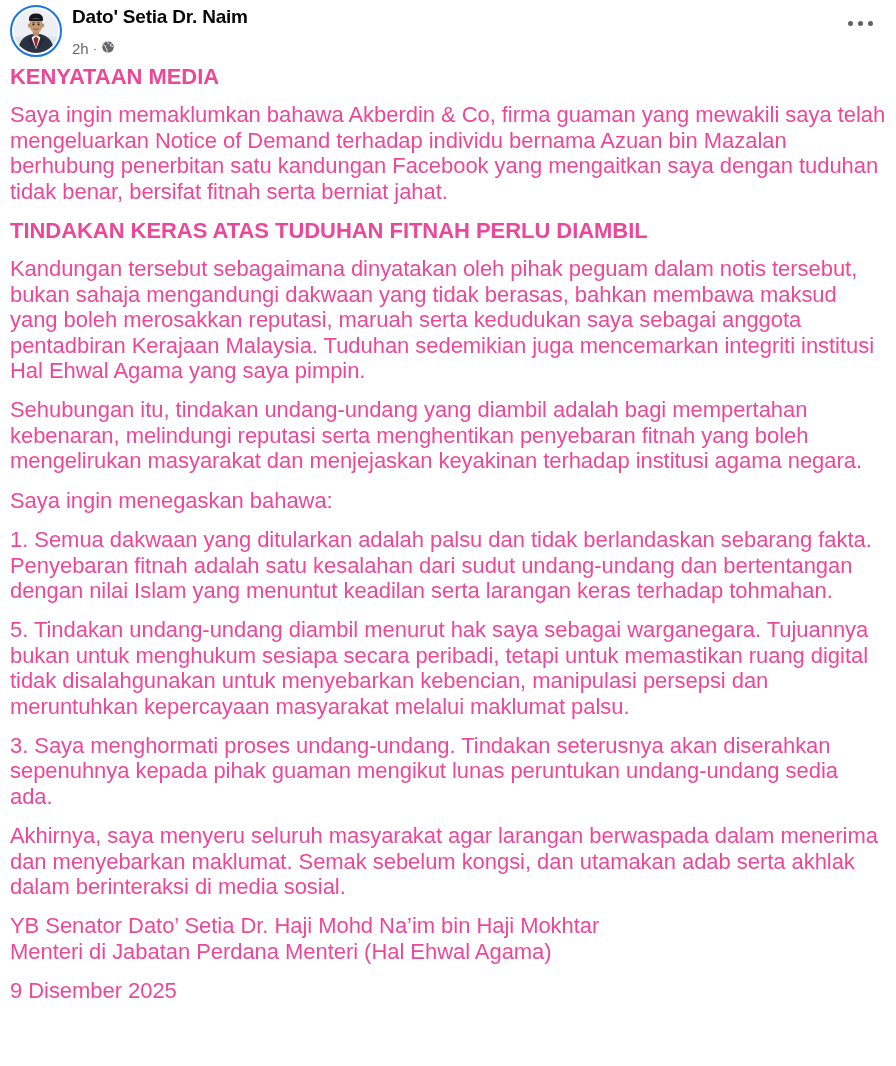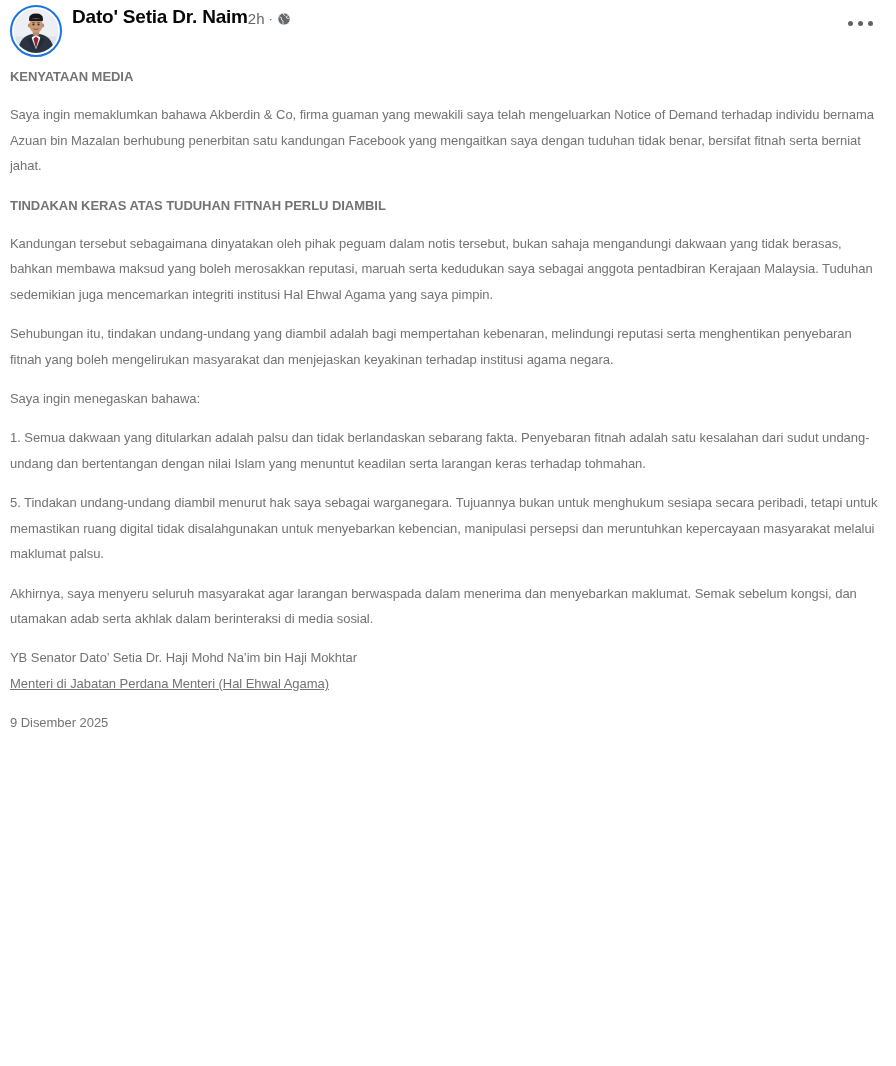--- a/index.html
+++ b/index.html
@@ -47,35 +47,36 @@
     overflow: hidden;
     position: relative;
     background: #e9eef3;
   }
   .avatar svg { display: block; width: 100%; height: 100%; }
 
   .header-text {
     margin-left: 10px;
     padding-top: 2px;
     display: flex;
+    flex-direction: column;
     justify-content: flex-start;
   }
   .author-name {
     font-size: 19px;
     font-weight: 700;
     letter-spacing: -0.2px;
     line-height: 22px;
     color: #080809;
     white-space: nowrap;
   }
   .meta-row {
     display: flex;
-    align-items: center;
+    align-items: flex-start;
     gap: 4px;
-    margin-top: 3px;
+    margin-top: 12px;
     color: #65676b;
     font-size: 15px;
     line-height: 18px;
   }
   .meta-dot { color: #65676b; font-size: 13px; line-height: 18px; }
   .globe-icon { display: inline-flex; align-items: center; }
   .globe-icon svg { display: block; }
 
   .menu-dots {
     position: absolute;
@@ -93,35 +94,35 @@
     width: 5px;
     height: 5px;
     border-radius: 50%;
     background: #606266;
     display: block;
   }
 
   
   .post-body {
     padding: 0 10px 0 10px;
-    font-size: 13px;
+    font-size: 22px;
     line-height: 25.4px;
-    color: #737373;
+    color: #ec4899;
     letter-spacing: -0.05px;
   }
   .para {
     margin: 0 0 14px 0;
     white-space: pre-wrap;
   }
   .para.bold {
     font-weight: 700;
     margin-bottom: 13px;
   }
   .para.tight { margin-bottom: 0; }
-  .para.sig { margin-bottom: 14px; text-decoration: underline; }
+  .para.sig { margin-bottom: 14px; }
   #p-kenyataan { margin-top: 6px; }
 </style>
 </head>
 <body>
 
 <div class="post">
 
   <div class="post-header">
 
     <div class="avatar-wrap">
@@ -185,20 +186,21 @@
   <div class="post-body">
     <p class="para bold" id="p-kenyataan">KENYATAAN MEDIA</p>
     <p class="para">Saya ingin memaklumkan bahawa Akberdin &amp; Co, firma guaman yang mewakili saya telah mengeluarkan Notice of Demand terhadap individu bernama Azuan bin Mazalan berhubung penerbitan satu kandungan Facebook yang mengaitkan saya dengan tuduhan tidak benar, bersifat fitnah serta berniat jahat.</p>
 
     <p class="para bold">TINDAKAN KERAS ATAS TUDUHAN FITNAH PERLU DIAMBIL</p>
     <p class="para">Kandungan tersebut sebagaimana dinyatakan oleh pihak peguam dalam notis tersebut, bukan sahaja mengandungi dakwaan yang tidak berasas, bahkan membawa maksud yang boleh merosakkan reputasi, maruah serta kedudukan saya sebagai anggota pentadbiran Kerajaan Malaysia. Tuduhan sedemikian juga mencemarkan integriti institusi Hal Ehwal Agama yang saya pimpin.</p>
     <p class="para">Sehubungan itu, tindakan undang-undang yang diambil adalah bagi mempertahan kebenaran, melindungi reputasi serta menghentikan penyebaran fitnah yang boleh mengelirukan masyarakat dan menjejaskan keyakinan terhadap institusi agama negara.</p>
     <p class="para">Saya ingin menegaskan bahawa:</p>
     <p class="para">1. Semua dakwaan yang ditularkan adalah palsu dan tidak berlandaskan sebarang fakta. Penyebaran fitnah adalah satu kesalahan dari sudut undang-undang dan bertentangan dengan nilai Islam yang menuntut keadilan serta larangan keras terhadap tohmahan.</p>
     <p class="para">5. Tindakan undang-undang diambil menurut hak saya sebagai warganegara. Tujuannya bukan untuk menghukum sesiapa secara peribadi, tetapi untuk memastikan ruang digital tidak disalahgunakan untuk menyebarkan kebencian, manipulasi persepsi dan meruntuhkan kepercayaan masyarakat melalui maklumat palsu.</p>
+    <p class="para">3. Saya menghormati proses undang-undang. Tindakan seterusnya akan diserahkan sepenuhnya kepada pihak guaman mengikut lunas peruntukan undang-undang sedia ada.</p>
     <p class="para">Akhirnya, saya menyeru seluruh masyarakat agar larangan berwaspada dalam menerima dan menyebarkan maklumat. Semak sebelum kongsi, dan utamakan adab serta akhlak dalam berinteraksi di media sosial.</p>
 
     <p class="para tight">YB Senator Dato’ Setia Dr. Haji Mohd Na’im bin Haji Mokhtar</p>
     <p class="para sig">Menteri di Jabatan Perdana Menteri (Hal Ehwal Agama)</p>
     <p class="para">9 Disember 2025</p>
   </div>
 
 </div>
 
 </body></html>

